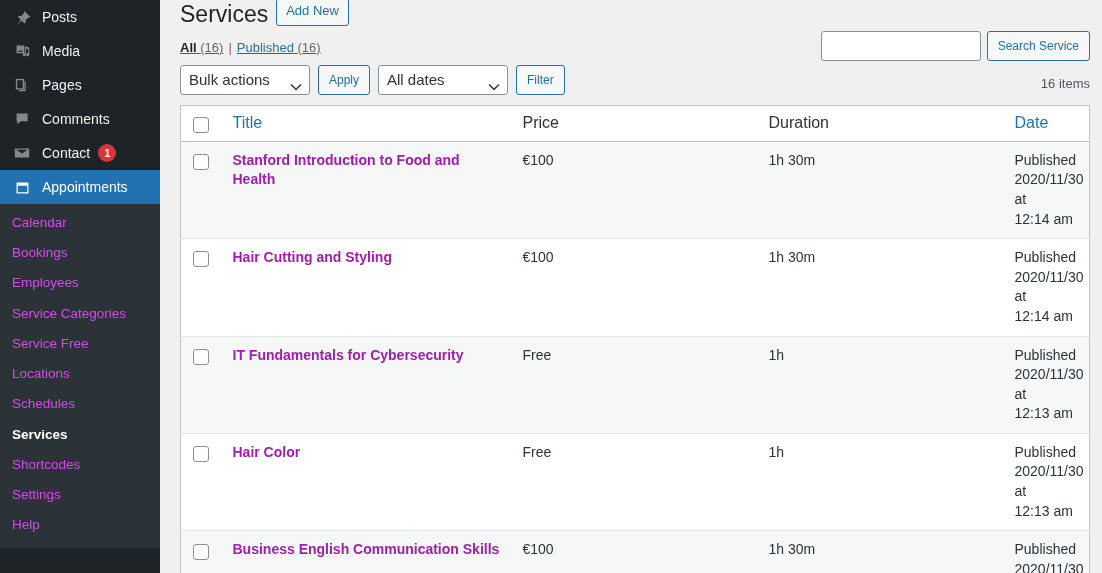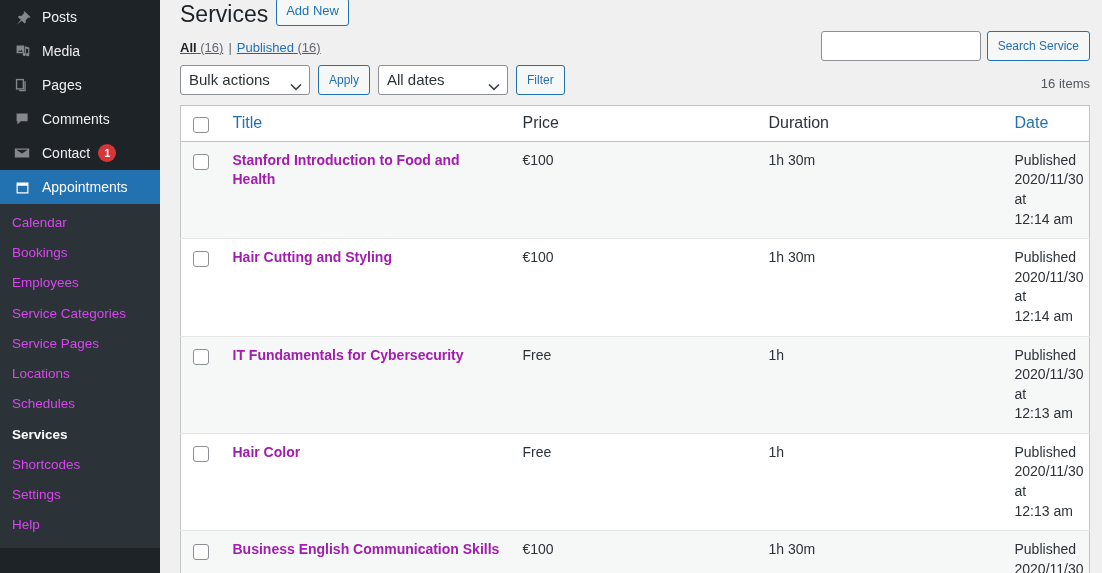--- a/index.html
+++ b/index.html
@@ -330,21 +330,21 @@
         </svg>
       </span>
       <span>Appointments</span>
     </div>
 
     <div class="submenu">
       <span class="submenu-item">Calendar</span>
       <span class="submenu-item">Bookings</span>
       <span class="submenu-item">Employees</span>
       <span class="submenu-item">Service Categories</span>
-      <span class="submenu-item">Service Pages</span>
+      <span class="submenu-item">Service Free</span>
       <span class="submenu-item">Locations</span>
       <span class="submenu-item">Schedules</span>
       <span class="submenu-item current">Services</span>
       <span class="submenu-item">Shortcodes</span>
       <span class="submenu-item">Settings</span>
       <span class="submenu-item">Help</span>
     </div>
   </div>
 
   <div class="main">

